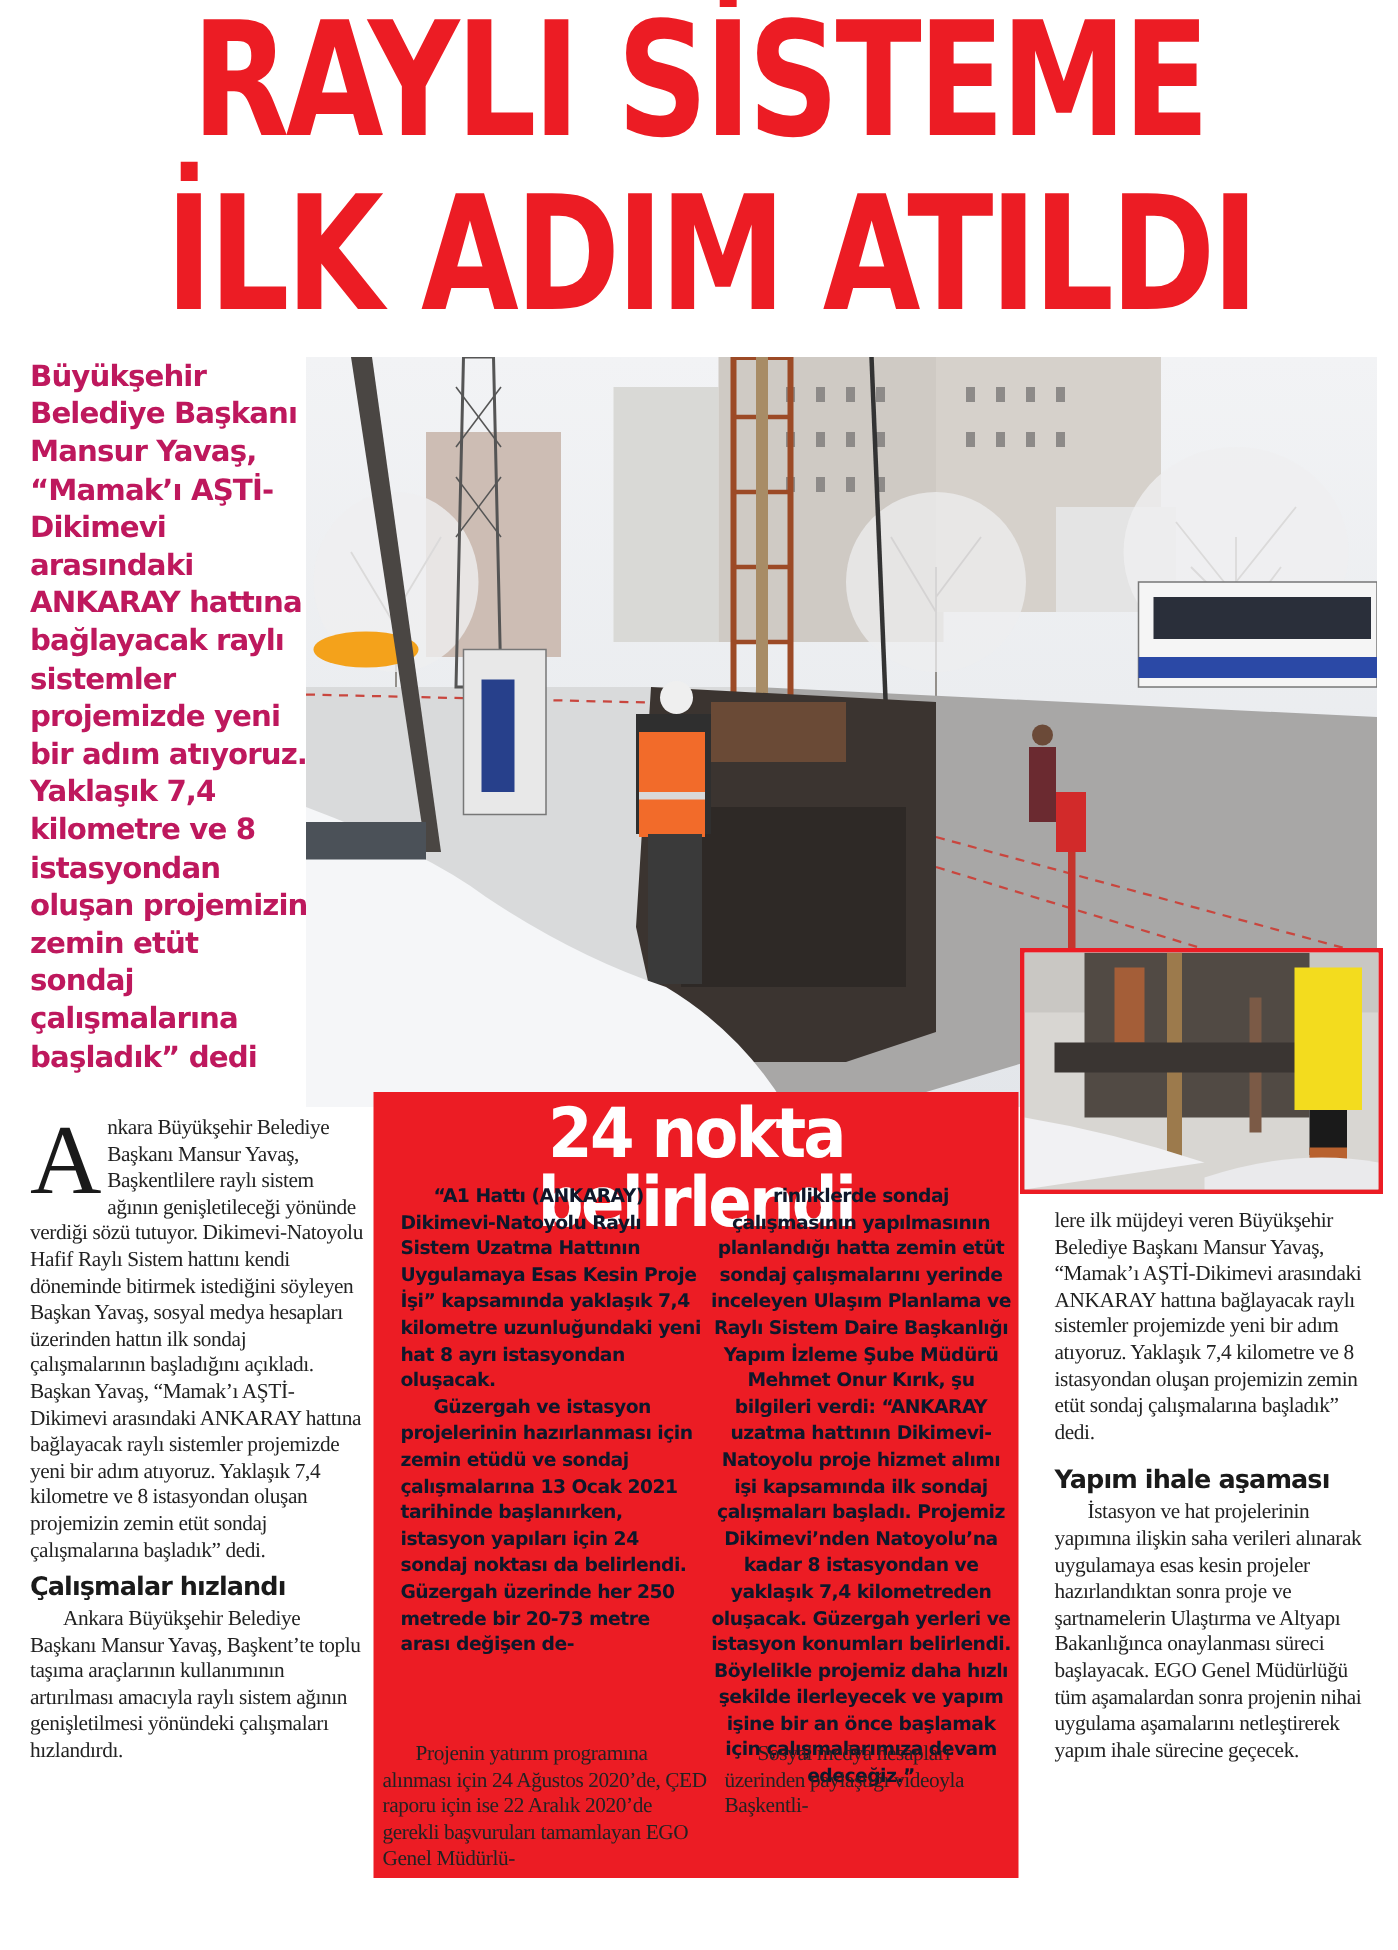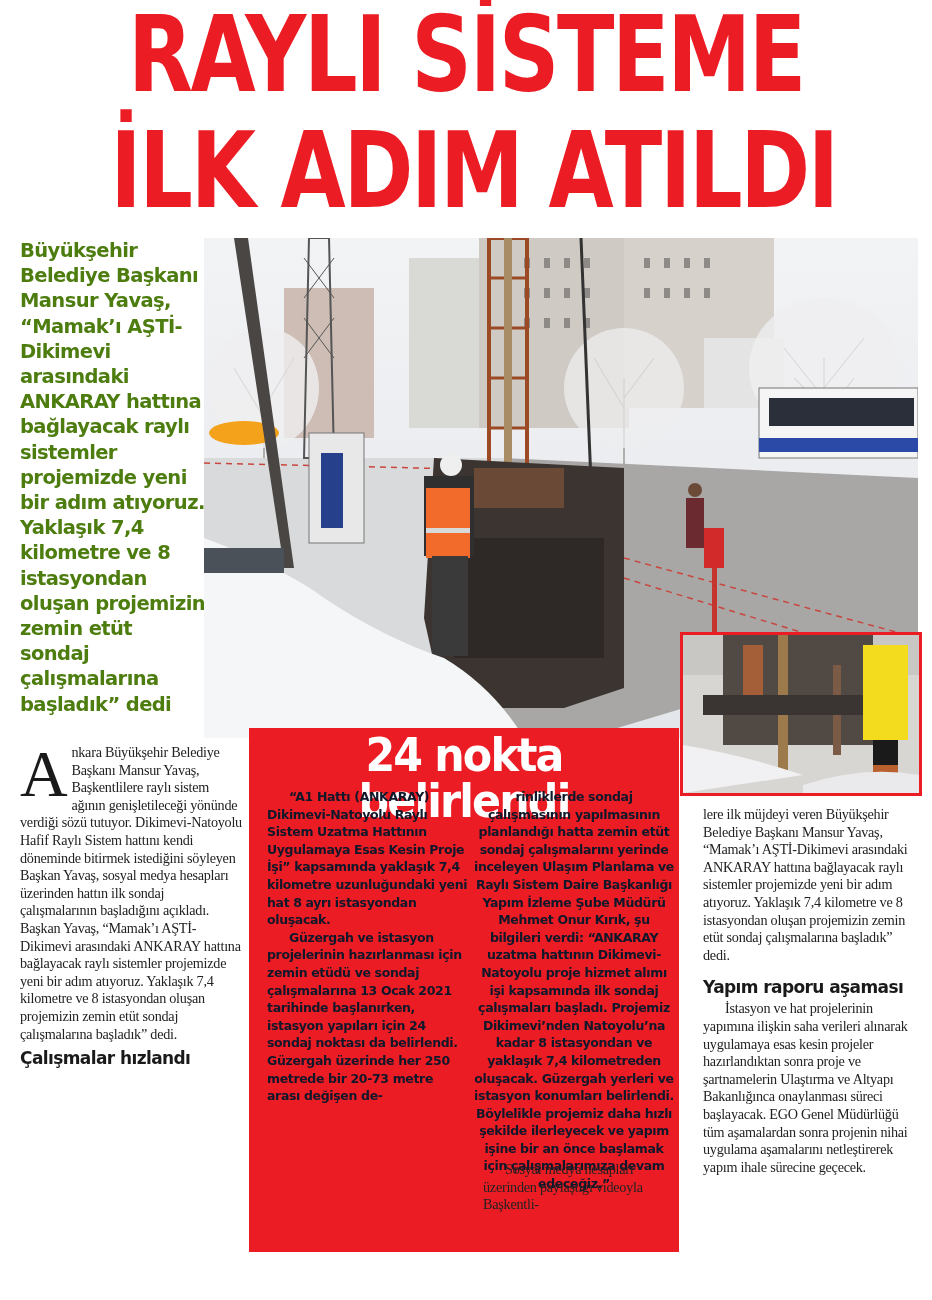--- a/index.html
+++ b/index.html
@@ -2,21 +2,21 @@
 <html><head>
 <meta charset="utf-8">
 <style>
   html, body { margin:0; padding:0; }
   body { width:932px; height:1300px; background:#ffffff; position:relative; overflow:hidden; font-family:"Liberation Serif", serif; color:#1a1a1a; }
 
   .headline { position:absolute; left:10px; width:912px; color:#ec1c24; font-family:"DejaVu Sans", sans-serif; font-weight:bold; text-align:center; white-space:nowrap; letter-spacing:-3px; line-height:1; }
   .headline.l1 { top:2px; font-size:108px; transform:scaleX(0.78) scaleY(0.98); transform-origin:center top; }
   .headline.l2 { top:118px; font-size:108px; transform:scaleX(0.78) scaleY(0.98); transform-origin:center top; }
 
-  .lead { position:absolute; left:20px; top:238px; width:185px; font-family:"DejaVu Sans", sans-serif; font-weight:bold; font-size:19.5px; line-height:25.2px; color:#4d7c0f; letter-spacing:-0.6px; }
+  .lead { position:absolute; left:20px; top:238px; width:185px; font-family:"DejaVu Sans", sans-serif; font-weight:bold; font-size:19.5px; line-height:25.2px; color:#be185d; letter-spacing:-0.6px; }
 
   
   .photo { position:absolute; left:204px; top:238px; width:714px; height:500px; overflow:hidden; background:#e9ecef; }
   .photo svg { display:block; }
 
   .inset { position:absolute; left:680px; top:632px; width:236px; height:158px; border:3px solid #ec1c24; overflow:hidden; background:#ddd; }
 
   
   .redbox { position:absolute; left:249px; top:728px; width:430px; height:524px; background:#ec1c24; }
   .redbox .title { position:absolute; left:0; top:4px; width:430px; text-align:center; color:#fff; font-family:"DejaVu Sans", sans-serif; font-weight:bold; font-size:46px; letter-spacing:-2px; line-height:1; transform:scaleX(0.93); transform-origin:center top; }
@@ -172,25 +172,27 @@
     <p>Güzergah ve istasyon projelerinin hazırlanması için zemin etüdü ve sondaj çalışmalarına 13 Ocak 2021 tarihinde başlanırken, istasyon yapıları için 24 sondaj noktası da belirlendi. Güzergah üzerinde her 250 metrede bir 20-73 metre arası değişen de-</p>
   </div>
   <div class="redcol c2">
     <p class="noind">rinliklerde sondaj çalışmasının yapılmasının planlandığı hatta zemin etüt sondaj çalışmalarını yerinde inceleyen Ulaşım Planlama ve Raylı Sistem Daire Başkanlığı Yapım İzleme Şube Müdürü Mehmet Onur Kırık, şu bilgileri verdi: “ANKARAY uzatma hattının Dikimevi-Natoyolu proje hizmet alımı işi kapsamında ilk sondaj çalışmaları başladı. Projemiz Dikimevi’nden Natoyolu’na kadar 8 istasyondan ve yaklaşık 7,4 kilometreden oluşacak. Güzergah yerleri ve istasyon konumları belirlendi. Böylelikle projemiz daha hızlı şekilde ilerleyecek ve yapım işine bir an önce başlamak için çalışmalarımıza devam edeceğiz.”</p>
   </div>
 </div>
 
 <div class="col c-left">
   <p class="noind"><span class="dropcap">A</span><span>nkara Büyükşehir Belediye Başkanı Mansur Yavaş, Başkentlilere raylı sistem ağının genişletileceği yönünde verdiği sözü tutuyor. Dikimevi-Natoyolu Hafif Raylı Sistem hattını kendi döneminde bitirmek istediğini söyleyen Başkan Yavaş, sosyal medya hesapları üzerinden hattın ilk sondaj çalışmalarının başladığını açıkladı. Başkan Yavaş, “Mamak’ı AŞTİ-Dikimevi arasındaki ANKARAY hattına bağlayacak raylı sistemler projemizde yeni bir adım atıyoruz. Yaklaşık 7,4 kilometre ve 8 istasyondan oluşan projemizin zemin etüt sondaj çalışmalarına başladık” dedi.</span></p>
   <h3>Çalışmalar hızlandı</h3>
+  <p>Ankara Büyükşehir Belediye Başkanı Mansur Yavaş, Başkent’te toplu taşıma araçlarının kullanımının artırılması amacıyla raylı sistem ağının genişletilmesi yönündeki çalışmaları hızlandırdı.</p>
 </div>
 
 <div class="col c-mid1">
+  <p>Projenin yatırım programına alınması için 24 Ağustos 2020’de, ÇED raporu için ise 22 Aralık 2020’de gerekli başvuruları tamamlayan EGO Genel Müdürlü-</p>
 </div>
 <div class="col c-mid2">
   <p>Sosyal medya hesapları üzerinden paylaştığı videoyla Başkentli-</p>
 </div>
 
 <div class="col c-right">
   <p class="noind">lere ilk müjdeyi veren Büyükşehir Belediye Başkanı Mansur Yavaş, “Mamak’ı AŞTİ-Dikimevi arasındaki ANKARAY hattına bağlayacak raylı sistemler projemizde yeni bir adım atıyoruz. Yaklaşık 7,4 kilometre ve 8 istasyondan oluşan projemizin zemin etüt sondaj çalışmalarına başladık” dedi.</p>
-  <h3 style="margin-top:12px;">Yapım raporu aşaması</h3>
+  <h3 style="margin-top:12px;">Yapım ihale aşaması</h3>
   <p>İstasyon ve hat projelerinin yapımına ilişkin saha verileri alınarak uygulamaya esas kesin projeler hazırlandıktan sonra proje ve şartnamelerin Ulaştırma ve Altyapı Bakanlığınca onaylanması süreci başlayacak. EGO Genel Müdürlüğü tüm aşamalardan sonra projenin nihai uygulama aşamalarını netleştirerek yapım ihale sürecine geçecek.</p>
 </div>
 
 </body></html>

